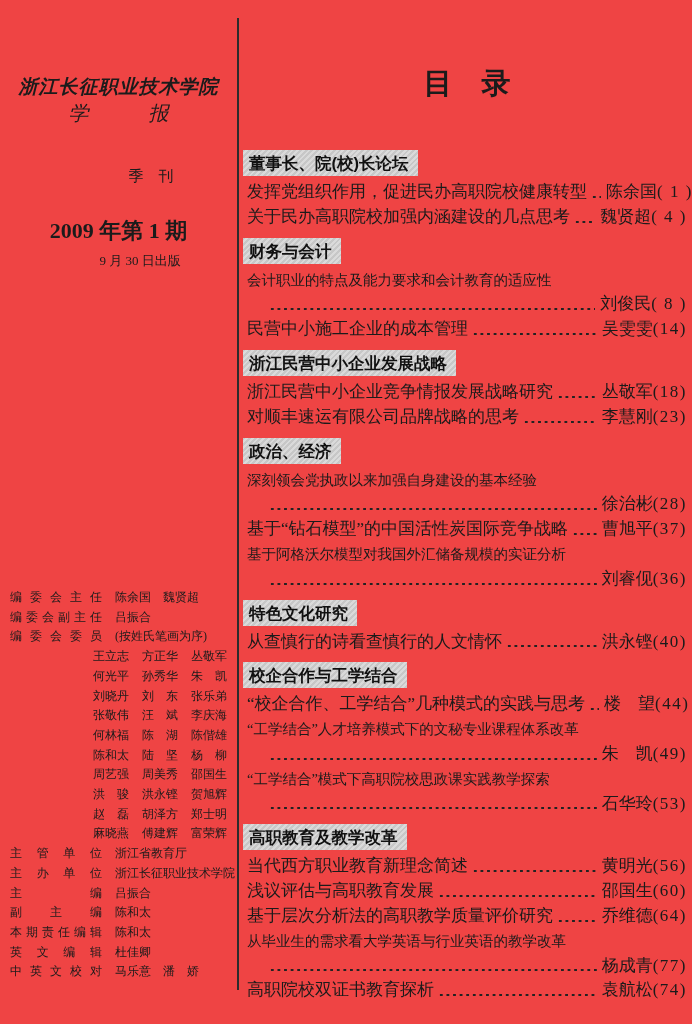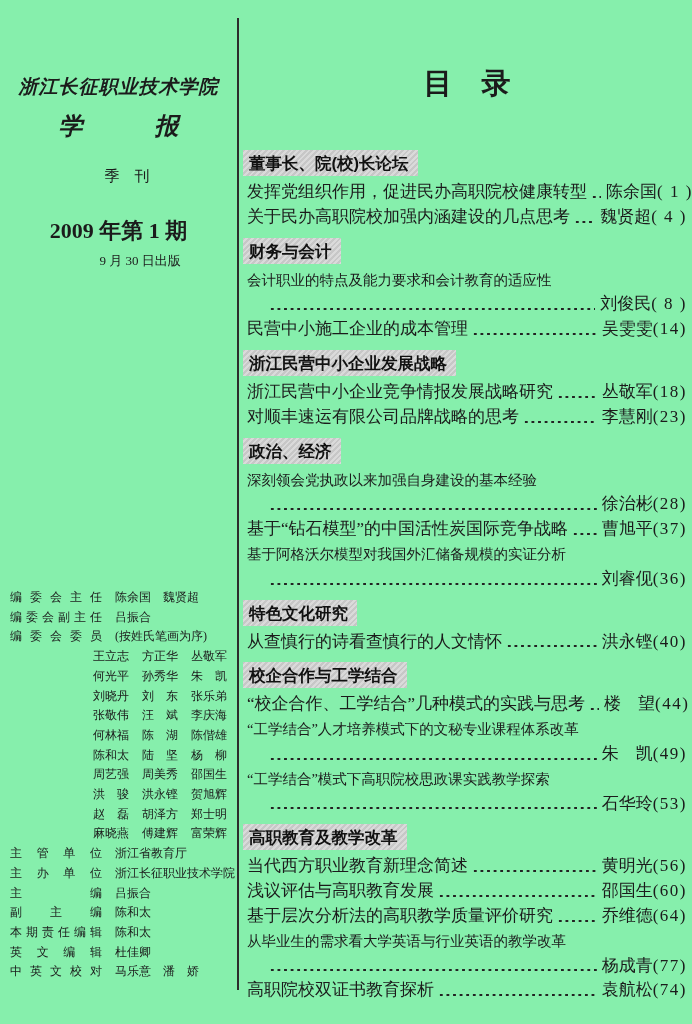--- a/index.html
+++ b/index.html
@@ -1,24 +1,24 @@
 <!DOCTYPE html>
 <html><head>
 <meta charset="utf-8">
 <style>
   html,body{margin:0;padding:0;background:#888;}
-  .page{position:relative;width:692px;height:1024px;background:#86efac;overflow:hidden;
+  .page{position:relative;width:692px;height:1024px;background:#ef4444;overflow:hidden;
         font-family:"Liberation Serif","DejaVu Serif",serif;color:#1b1b1b;}
   .divider{position:absolute;left:237px;top:18px;width:2px;height:972px;background:#2c2c2c;}
 
   
   .masthead{position:absolute;top:74px;left:0;width:237px;text-align:center;}
   .jname1{font-size:19px;font-weight:bold;font-style:italic;letter-spacing:1px;white-space:pre;}
-  .jname2{font-size:24px;font-weight:bold;font-style:italic;margin-top:10px;white-space:pre;}
-  .freq{position:absolute;top:167px;left:0;width:254px;text-align:center;font-size:15px;white-space:pre;}
+  .jname2{font-size:20px;font-weight:normal;font-style:italic;margin-top:0;white-space:pre;}
+  .freq{position:absolute;top:167px;left:0;width:254px;text-align:center;font-size:15px;white-space:pre;padding-left:24px;}
   .issue{position:absolute;top:216px;left:0;width:237px;text-align:center;font-size:22px;font-weight:bold;}
   .pubdate{position:absolute;top:252px;left:0;width:280px;text-align:center;font-size:13px;}
 
   .edblock{position:absolute;top:588px;left:10px;width:225px;font-size:12px;line-height:19.7px;}
   .ed-row{white-space:nowrap;}
   .lab{display:inline-block;width:92px;text-align:justify;text-align-last:justify;vertical-align:top;}
   .val{margin-left:13px;white-space:pre;}
   .committee{margin-left:83px;}
   .c-row{display:grid;grid-template-columns:49px 49px auto;}
   .c-name{white-space:pre;}

